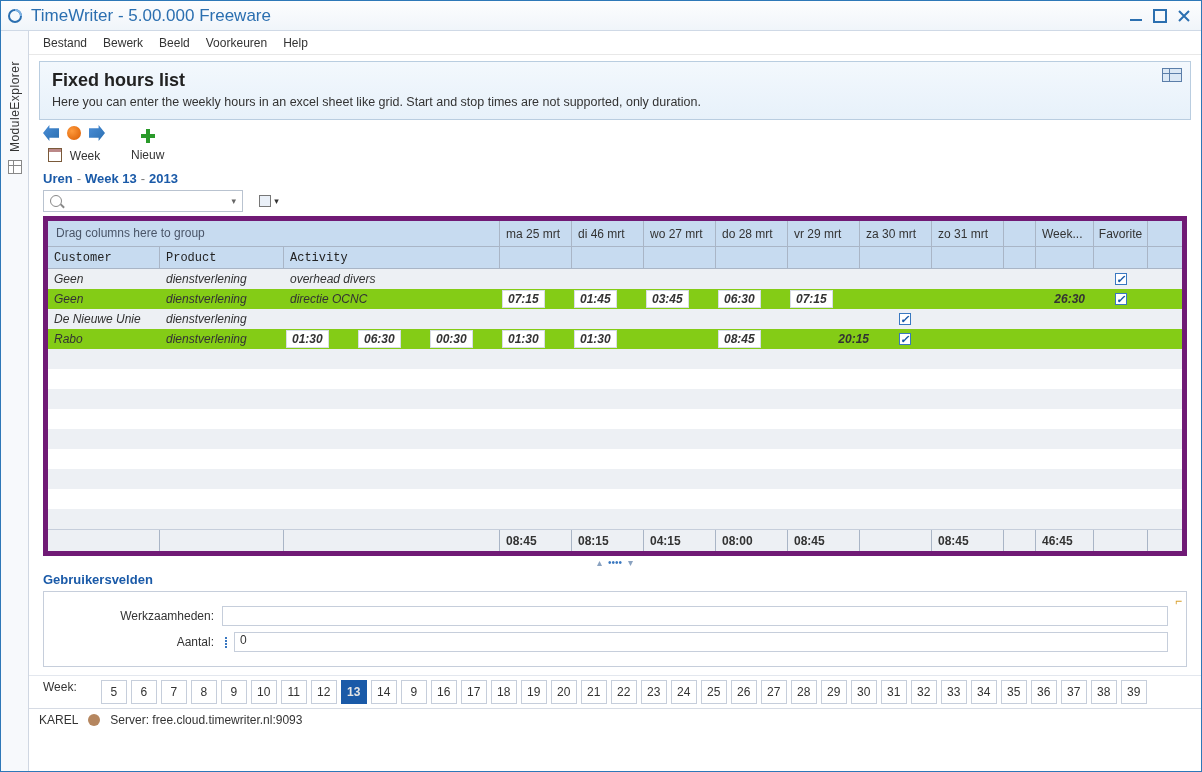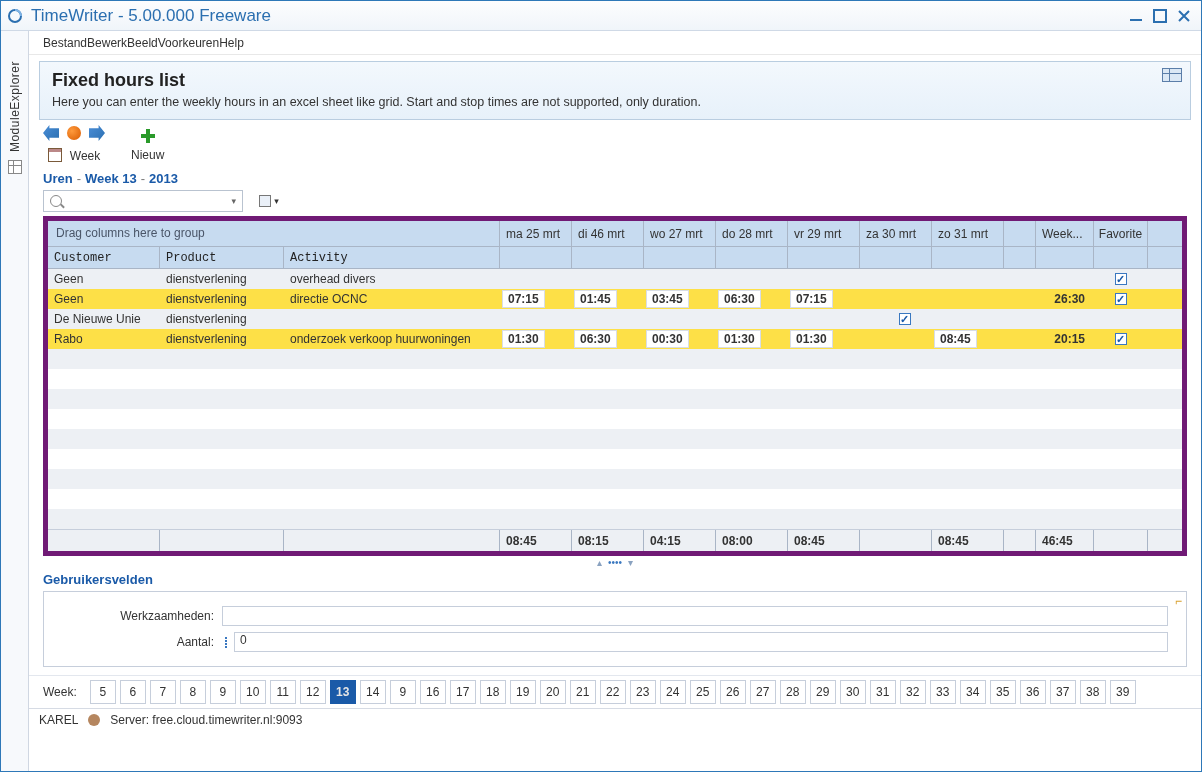--- a/index.html
+++ b/index.html
@@ -11,21 +11,21 @@
 .titlebar .spacer { flex: 1; }
 .win-btn { width: 22px; height: 18px; margin-left: 2px; display: inline-flex; align-items: center; justify-content: center; cursor: pointer; color:#2b6fb0;}
 .content { display: flex; flex: 1; min-height: 0; }
 .side-explorer { width: 28px; border-right: 1px solid #d0d7e2; background: #f7f9fc; display: flex; flex-direction: column; align-items: center; padding-top: 30px; }
 .side-explorer .v-label { writing-mode: vertical-rl; transform: rotate(180deg); font-size: 12px; color: #333; letter-spacing: 0.5px; }
 .side-explorer .grid-i { margin-top: 8px; width:14px; height:14px; border:1px solid #888; background:#fff; position:relative;}
 .side-explorer .grid-i::before, .side-explorer .grid-i::after{content:"";position:absolute;background:#888;}
 .side-explorer .grid-i::before{left:4px;top:0;width:1px;height:100%;}
 .side-explorer .grid-i::after{top:4px;left:0;height:1px;width:100%;}
 .main { flex:1; display:flex; flex-direction:column; min-width:0; }
-.menubar { height: 24px; display:flex; align-items:center; gap: 0; padding: 0 14px; color:#333; border-bottom: 1px solid #e8e8e8;}
+.menubar { height: 24px; display:flex; align-items:center; gap: 16px; padding: 0 14px; color:#333; border-bottom: 1px solid #e8e8e8;}
 .menubar span { cursor: pointer; }
 .banner { margin: 6px 10px 0 10px; border: 1px solid #b9cde0; background: linear-gradient(#f3f8fd,#e7f1fa); padding: 8px 12px 10px; position:relative;}
 .banner h1 { font-size: 18px; font-weight: 700; color: #222; margin-bottom: 4px;}
 .banner p { font-size: 12.5px; color: #333;}
 .banner .grid-ic { position:absolute; right:8px; top:6px; width:20px; height:14px; border:1px solid #5b7ea9; background:#dbe8f5;}
 .banner .grid-ic::before,.banner .grid-ic::after{content:"";position:absolute;background:#5b7ea9;}
 .banner .grid-ic::before{top:4px;left:0;width:100%;height:1px;}
 .banner .grid-ic::after{left:6px;top:0;width:1px;height:100%;}
 .toolbar { display:flex; align-items:center; gap: 26px; padding: 3px 14px 2px; }
 .tool-g { display:flex; flex-direction:column; align-items:center; }
@@ -53,21 +53,21 @@
 .filter-btn .car{font-size:9px;color:#333;}
 .grid-wrap{margin:0 14px; border:5px solid #701a75; display:flex; flex-direction:column; flex:0 0 auto;}
 .grp-row{background:#c7dbf0;height:26px;border-bottom:1px solid #a9b5c6;display:flex;}
 .grp-cell{padding:5px 8px; font-size:12px; color:#4a5568;}
 .hdr-row2{display:flex;height:22px;background:#c7dbf0;border-bottom:1px solid #a9b5c6;font-family:Liberation Mono, monospace;}
 .col{border-right:1px solid #a9b5c6;display:flex;align-items:center;padding:0 6px;font-size:12px;}
 .c-cust{width:112px;} .c-prod{width:124px;} .c-act{width:216px;}
 .c-day{width:72px;} .c-wk{width:58px;} .c-fav{width:54px;justify-content:center;}
 .c-spacer{width:32px;}
 .hdr-row .col, .hdr-row2 .col{color:#222;}
-.data-body{background:#fde047;}
+.data-body{background:#84cc16;font-style:italic;}
 .d-row{display:flex;height:20px;font-size:12px;}
 .d-row:nth-child(odd){background:#edf0f4;}
 .d-row .col{border-right:1px solid #fff0; overflow:hidden; white-space:nowrap;}
 .d-row .c-cust,.d-row .c-prod,.d-row .c-act{border-right:1px solid #fff0;}
 .d-row .dcell{border:1px solid #d8dde6;margin:0 1px;background:#fff;height:18px;display:flex;align-items:center;padding:0 5px;font-weight:600;color:#333;}
 .d-row .dcell.empty{border:1px solid transparent;background:transparent;}
 .d-row .c-day{padding:1px;}
 .d-row .c-wk{font-weight:600;justify-content:flex-end;padding-right:8px;}
 .d-row .c-fav{justify-content:center;}
 .chk{width:12px;height:12px;border:1px solid #3a78c0;background:#fff;display:inline-flex;align-items:center;justify-content:center;color:#1a5aa8;font-size:11px;line-height:1;font-weight:bold;}
@@ -76,21 +76,21 @@
 .total-row .c-day,.total-row .c-wk{justify-content:flex-start;}
 .splitter{height:12px;display:flex;justify-content:center;align-items:center;color:#8aa2c0;font-size:10px;gap:6px;}
 .fields-label{color:#1a5aa8;font-weight:600;padding:4px 14px 4px;font-size:13px;}
 .fields-box{margin:0 14px 8px;border:1px solid #c6cedb;padding:14px 18px 8px;position:relative;}
 .fields-box .corner{position:absolute;right:4px;top:2px;color:#d8a030;font-size:12px;font-weight:bold;}
 .frow{display:flex;align-items:center;margin-bottom:6px;}
 .frow label{width:160px;text-align:right;padding-right:8px;}
 .frow .inp{flex:1;height:20px;border:1px solid #c6cedb;background:#fff;padding:0 5px;color:#333;}
 .frow .dots{width:6px;display:flex;flex-direction:column;gap:1px;margin-left:3px;margin-right:3px;}
 .frow .dots i{width:2px;height:2px;background:#3a78c0;}
-.week-bar{display:flex;align-items:center;padding:4px 14px;gap:9px;border-top:1px solid #e3e7ee;}
+.week-bar{display:flex;padding:4px 14px;gap:20px;border-top:1px solid #e3e7ee;}
 .week-bar .wl{margin-right:4px;}
 .wbtn{min-width:26px;height:24px;border:1px solid #c6cedb;background:#fff;display:flex;align-items:center;justify-content:center;cursor:pointer;font-size:12px;}
 .wbtn.active{background:#1a5aa8;color:#e5e5e5;border-color:#1a5aa8;font-weight:600;}
 .status{height:22px;border-top:1px solid #d6dbe4;display:flex;justify-content:flex-start;align-items:center;padding:0 10px;gap:10px;color:#333;font-size:12px;}
 .user-i{width:12px;height:12px;border-radius:50%;background:#b5865f;display:inline-block;}
 .empty-rows .d-row{height:20px;}
 .empty-rows .d-row .col{border:none;}
 </style>
 </head>
 <body>
@@ -290,21 +290,20 @@
               </div>
               <div class="col c-spacer"></div>
               <div class="col c-wk"></div>
               <div class="col c-fav">
                 <span class="chk">✓</span>
               </div>
             </div>
             <div class="d-row">
               <div class="col c-cust">Rabo</div>
               <div class="col c-prod">dienstverlening</div>
-              <div class="col c-act">onderzoek verkoop huurwoningen</div>
               <div class="col c-day">
                 <div class="dcell ">01:30</div>
               </div>
               <div class="col c-day">
                 <div class="dcell ">06:30</div>
               </div>
               <div class="col c-day">
                 <div class="dcell ">00:30</div>
               </div>
               <div class="col c-day">

